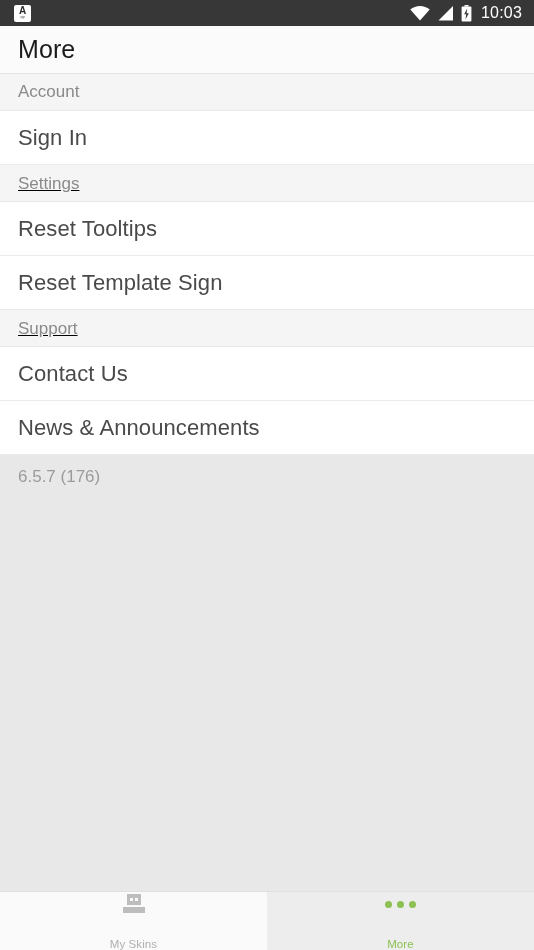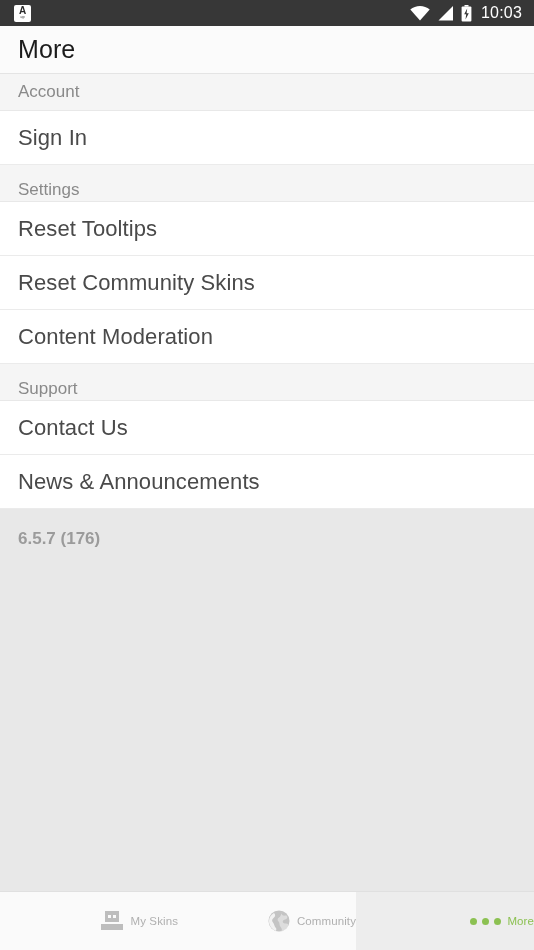--- a/index.html
+++ b/index.html
@@ -109,22 +109,23 @@
     height: 37px;
     background: #f5f5f5;
     border-bottom: 1px solid #e8e8e8;
     display: flex;
     align-items: center;
     overflow: hidden;
     padding-left: 18px;
     box-sizing: border-box;
   }
   .section-header.clipped {
-    align-items: flex-end;
+    align-items: flex-start;
     padding-top: 8px;
+    text-decoration: underline;
   }
   .section-header-label {
     font-size: 17px;
     color: #8a8a8a;
     line-height: 22px;
   }
   .row {
     height: 54px;
     background: #ffffff;
     border-bottom: 1px solid #ebebeb;
@@ -134,43 +135,42 @@
     box-sizing: border-box;
   }
   .row-label {
     font-size: 22px;
     color: #4a4a4a;
     letter-spacing: 0.1px;
   }
   .version-area {
     background: #e8e8e8;
     flex: 1 1 auto;
-    padding: 20px 0 0 18px;
-    box-sizing: border-box;
-    font-weight: bold;
+    padding: 12px 0 0 18px;
+    box-sizing: border-box;
   }
   .version-label {
     font-size: 17px;
     color: #9b9b9b;
   }
 
   
   .bottomnav {
     height: 58px;
     display: flex;
     flex: 0 0 auto;
     border-top: 1px solid #e0e0e0;
     background: #fafafa;
   }
   .navtab {
     flex: 1 1 25%;
     display: flex;
-    flex-direction: row;
-    align-items: center;
-    justify-content: flex-end;
+    flex-direction: column;
+    align-items: center;
+    justify-content: space-between;
     gap: 6px;
     background: #fafafa;
     box-sizing: border-box;
   }
   .navtab.active {
     background: #ededed;
   }
   .nav-label {
     font-size: 11.5px;
     color: #b0b0b0;
@@ -245,24 +245,21 @@
         <span class="row-label">Sign In</span>
       </div>
 
       <div class="section-header clipped">
         <span class="section-header-label">Settings</span>
       </div>
       <div class="row">
         <span class="row-label">Reset Tooltips</span>
       </div>
       <div class="row">
-        <span class="row-label">Reset Community Skins</span>
-      </div>
-      <div class="row">
-        <span class="row-label">Content Moderation</span>
+        <span class="row-label">Reset Template Sign</span>
       </div>
 
       <div class="section-header clipped">
         <span class="section-header-label">Support</span>
       </div>
       <div class="row">
         <span class="row-label">Contact Us</span>
       </div>
       <div class="row">
         <span class="row-label">News &amp; Announcements</span>
@@ -281,30 +278,20 @@
         <svg class="icon-svg" width="26" height="22" viewBox="0 0 26 22">
           <rect x="6" y="1" width="14" height="11" fill="#bdbdbd"></rect>
           <rect x="9" y="5" width="3" height="3" fill="#fafafa"></rect>
           <rect x="14" y="5" width="3" height="3" fill="#fafafa"></rect>
           <rect x="2" y="14" width="22" height="6" fill="#bdbdbd"></rect>
         </svg>
       </span>
       <span class="nav-label">My Skins</span>
     </div>
 
-    <div class="navtab">
-      <span class="nav-icon">
-        <svg class="icon-svg" width="24" height="24" viewBox="0 0 24 24">
-          <circle cx="12" cy="12" r="10.5" fill="#c4c4c4"></circle>
-          <path d="M7 4 C9 6 8 8 6.5 9 C5 10 4.5 12 6 13.5 C7.5 15 7 17 8.5 18.5 C10 20 9 21.5 9 22 C5 20.5 2 16.5 2 12 C2 8.5 4 5.5 7 4 Z" fill="#f2f2f2"></path>
-          <path d="M15.5 2.6 C14 4 14.5 6 16 6.5 C17.5 7 19 6 20 7 C21 8 20 10 18 10.5 C16 11 15 13 16.5 14 C18 15 20 14 21.5 15.5 C21 19 18 21.8 14.5 22.3 C15.5 20 14 18.5 13 17 C12 15.5 13 13.5 11.5 12.5 C10 11.5 10.5 9 12 8.5 C13.5 8 14 5.5 15.5 2.6 Z" fill="#f2f2f2" opacity="0.55"></path>
-        </svg>
-      </span>
-      <span class="nav-label">Community</span>
-    </div>
 
 
     <div class="navtab active">
       <span class="nav-icon">
         <span class="dots">
           <span class="dot"></span>
           <span class="dot"></span>
           <span class="dot"></span>
         </span>
       </span>

